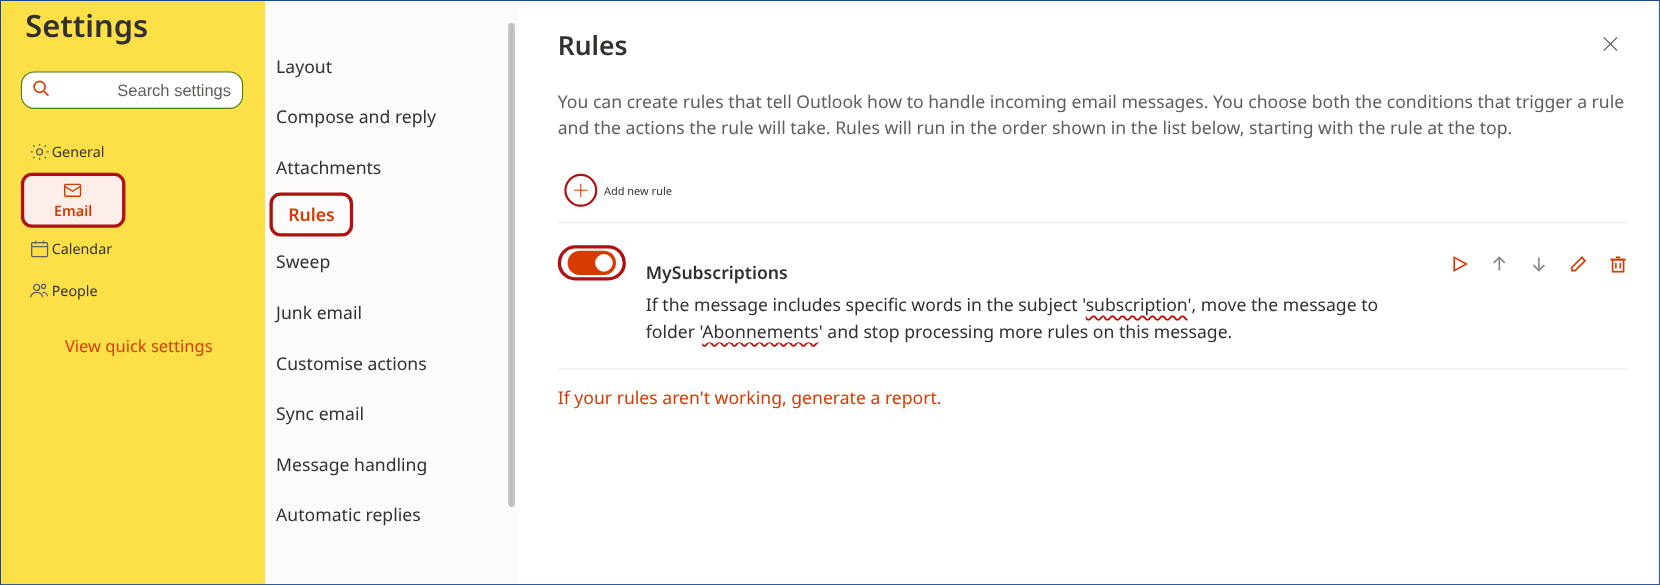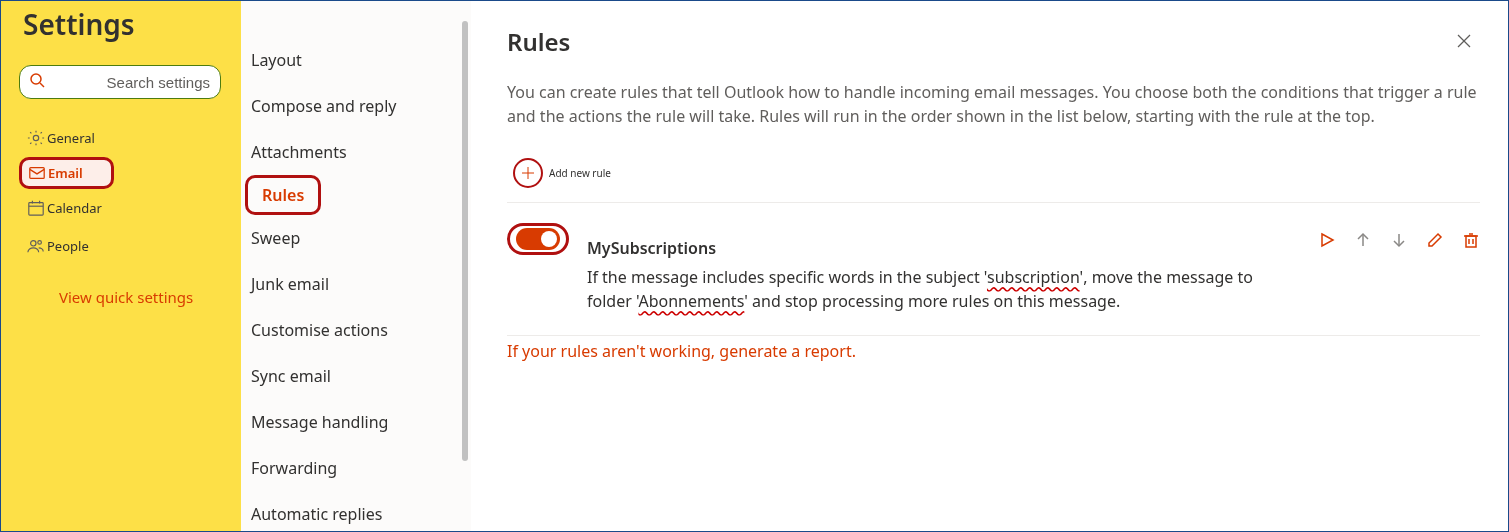--- a/index.html
+++ b/index.html
@@ -200,21 +200,21 @@
       display: flex;
       gap: 18px;
       align-items: center;
       padding-top: 10px;
       color: #d83b01;
     }
     .rule-actions .act { cursor: pointer; }
     .rule-actions .act.grey { color: #8a8886; }
     .report-link {
       border-top: 1px solid #edebe9;
-      padding-top: 4px;
+      padding-top: 14px;
       color: #d83b01;
       font-size: 16px;
       cursor: pointer;
     }
   </style>
 </head>
 <body>
 
 <div class="settings-col">
   <div class="settings-title">Settings</div>
@@ -231,21 +231,21 @@
     <li class="cat-item">
       <span class="ico">
         <svg width="18" height="18" viewBox="0 0 20 20" fill="none" stroke="currentColor" stroke-width="1.3">
             <circle cx="10" cy="10" r="3"></circle>
             <path d="M10 2v2M10 16v2M3 10H1M19 10h-2M4.9 4.9 3.5 3.5M16.5 16.5l-1.4-1.4M4.9 15.1l-1.4 1.4M16.5 3.5l-1.4 1.4"></path>
           </svg>
       </span>
       <span>General</span>
     </li>
     <li>
-      <span class="cat-item selected circled-red" style="width:95px;">
+      <span class="cat-item selected circled-red" style="width:95px;flex-direction:column;">
         <span class="ico">
           <svg width="18" height="18" viewBox="0 0 20 20" fill="none" stroke="currentColor" stroke-width="1.4">
               <rect x="2" y="4" width="16" height="12" rx="1"></rect>
               <path d="M2 6l8 5 8-5"></path>
             </svg>
         </span>
         <span>Email</span>
       </span>
     </li>
     <li class="cat-item">
@@ -279,21 +279,20 @@
   <div class="sub-item">Compose and reply</div>
   <div class="sub-item">Attachments</div>
   <div>
     <span class="sub-item selected circled-red" style="display:inline-block; margin-left:4px; padding:6px 14px;">Rules</span>
   </div>
   <div class="sub-item">Sweep</div>
   <div class="sub-item">Junk email</div>
   <div class="sub-item">Customise actions</div>
   <div class="sub-item">Sync email</div>
   <div class="sub-item">Message handling</div>
-  <div class="sub-item">Forwarding</div>
   <div class="sub-item">Automatic replies</div>
 </div>
 
 <div class="scroll-gutter">
   <div class="scroll-thumb"></div>
 </div>
 
 <div class="main-col">
   <div class="main-header">
     <div class="main-title">Rules</div>

